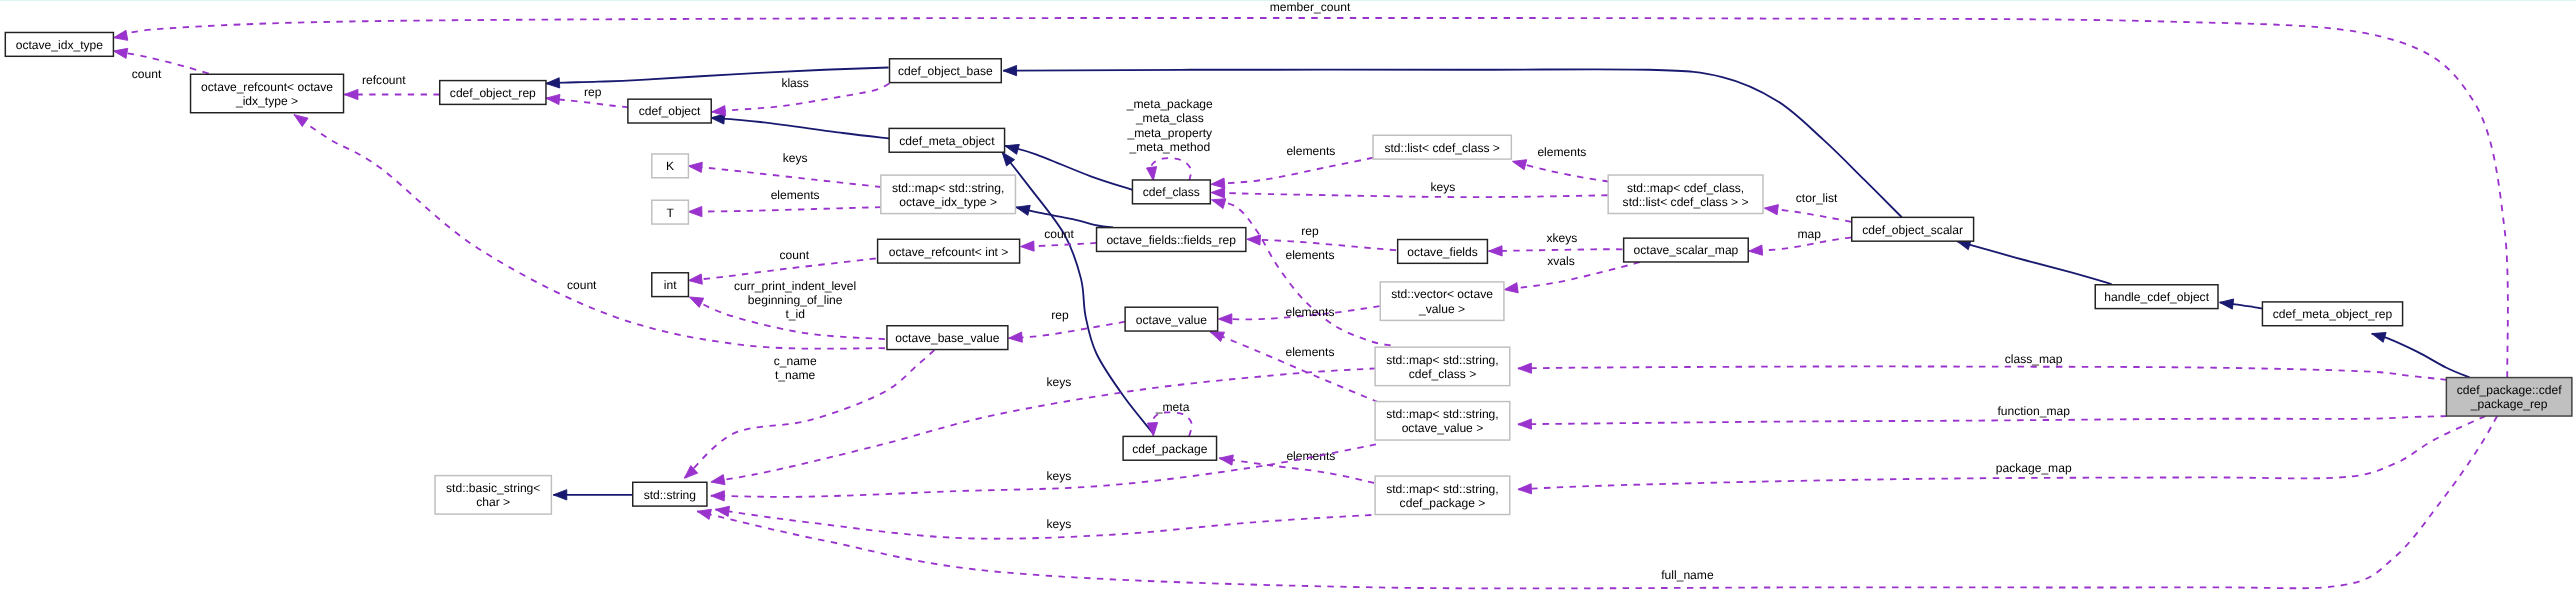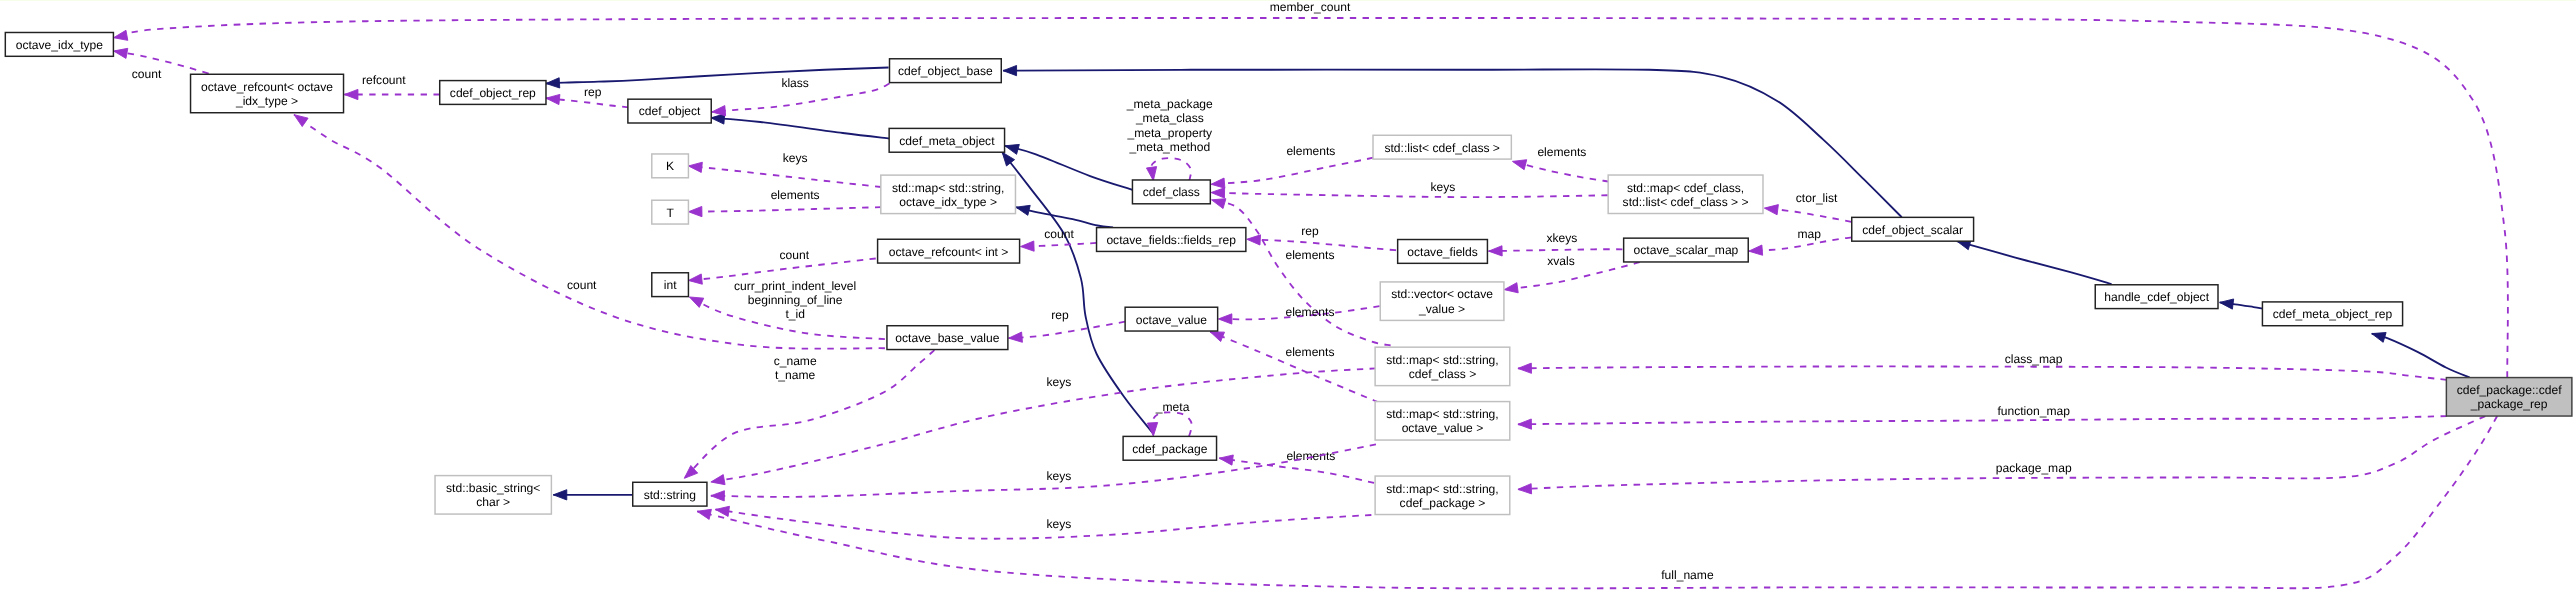--- a/index.html
+++ b/index.html
@@ -8,21 +8,21 @@
     padding: 0;
     background: #ffffff;
   }
   body {
     font-family: "Liberation Sans", sans-serif;
   }
   #diagram-root {
     position: relative;
     width: 2576px;
     height: 593px;
-    background: #bef264;
+    background: #14b8a6;
     overflow: hidden;
   }
   svg#graph {
     display: block;
     width: 2576px;
     height: 593px;
   }
   svg#graph text {
     font-family: "Liberation Sans", sans-serif;
     font-size: 13.2px;

